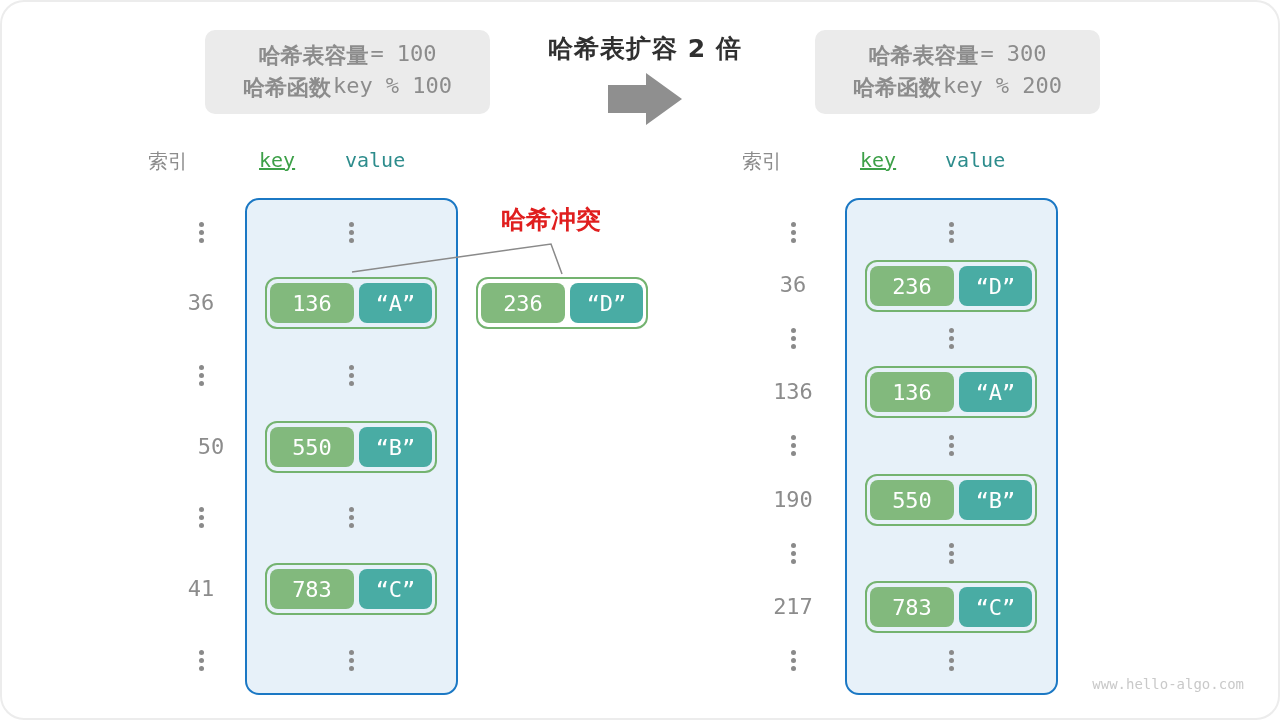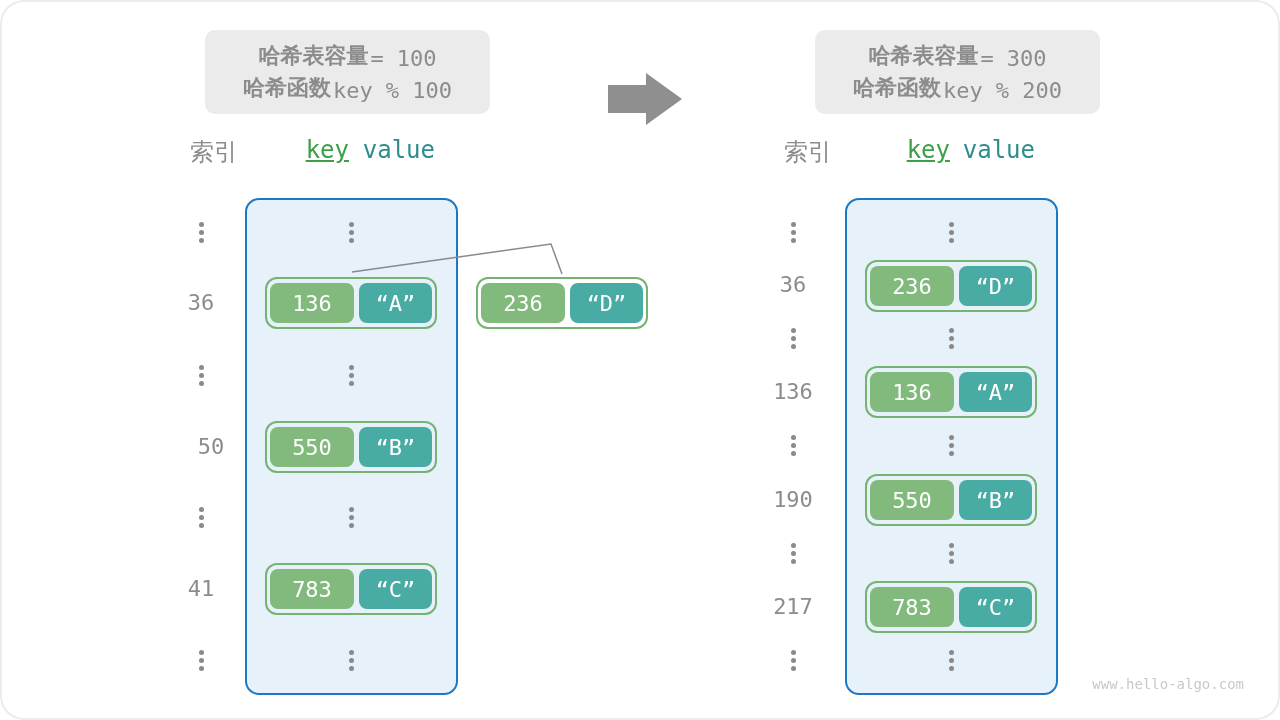--- a/index.html
+++ b/index.html
@@ -8,31 +8,31 @@
     border-radius:24px;box-shadow:inset 0 0 0 2px #ececec;overflow:hidden;
     font-family:"DejaVu Sans Mono","Liberation Mono",monospace;
   }
   
   .info-box{
     position:absolute;top:30px;width:285px;height:84px;
     background:var(--box-bg,#ebebeb);border-radius:10px;
     display:flex;flex-direction:column;justify-content:center;align-items:center;gap:2px;
     color:var(--gray-text,#8a8a8a);font-size:22px;
   }
-  .info-line{display:flex;gap:2px;align-items:flex-end;white-space:nowrap;}
+  .info-line{display:flex;gap:2px;align-items:flex-start;white-space:nowrap;}
   .info-line b{font-family:"DejaVu Sans","Liberation Sans",sans-serif;font-weight:700;}
   .info-line .mono{font-family:"DejaVu Sans Mono","Liberation Mono",monospace;}
   .expand-title{
     position:absolute;left:505px;top:32px;width:280px;text-align:center;
     font-family:"DejaVu Sans","Liberation Sans",sans-serif;font-weight:700;
     font-size:25px;color:var(--title-text,#303030);letter-spacing:1px;white-space:nowrap;
   }
   .arrow-svg{position:absolute;left:608px;top:73px;}
   
-  .col-header{position:absolute;top:136px;width:90px;text-align:right;font-size:24px;white-space:nowrap;}
+  .col-header{position:absolute;top:148px;width:90px;text-align:left;font-size:20px;white-space:nowrap;}
   .hdr-index{font-family:"DejaVu Sans","Liberation Sans",sans-serif;color:var(--gray-text,#8f8f8f);}
   .hdr-key{color:var(--key-header-green,#3da048);text-decoration:underline;}
   .hdr-value{color:var(--value-header-teal,#2d8c8c);}
   
   .table-container{
     position:absolute;top:198px;width:213px;height:497px;box-sizing:border-box;
     background:var(--container-fill,#e7f1f9);
     border:2.5px solid var(--container-border,#1b78c4);border-radius:14px;
   }
   
@@ -70,20 +70,21 @@
     <div class="info-line">
       <b>哈希表容量</b>
       <span class="mono">= 100</span>
     </div>
     <div class="info-line">
       <b>哈希函数</b>
       <span class="mono">key % 100</span>
     </div>
   </div>
 
+  <div class="expand-title">哈希表扩容 2 倍</div>
   <svg class="arrow-svg" width="74" height="52" viewBox="0 0 74 52">
     <polygon points="0,12 38,12 38,0 74,26 38,52 38,40 0,40" fill="#8F8F8F"></polygon>
   </svg>
 
   <div class="info-box" style="left:815px">
     <div class="info-line">
       <b>哈希表容量</b>
       <span class="mono">= 300</span>
     </div>
     <div class="info-line">
@@ -149,20 +150,21 @@
   </div>
   <div class="pair-cell" style="left:265px;top:421px">
     <span class="key-box">550</span>
     <span class="value-box">“B”</span>
   </div>
   <div class="pair-cell" style="left:265px;top:563px">
     <span class="key-box">783</span>
     <span class="value-box">“C”</span>
   </div>
 
+  <div class="collision-label">哈希冲突</div>
   <svg class="connector-svg" width="240" height="45" viewBox="0 0 240 45">
     <polyline points="12,37 211,9 222,39" fill="none" stroke="#8a8a8a" stroke-width="1.5"></polyline>
   </svg>
   <div class="pair-cell" style="left:476px;top:277px">
     <span class="key-box">236</span>
     <span class="value-box">“D”</span>
   </div>
 
   <div class="col-header hdr-index" style="left:742px">索引</div>
   <div class="col-header hdr-key" style="left:860px">key</div>

